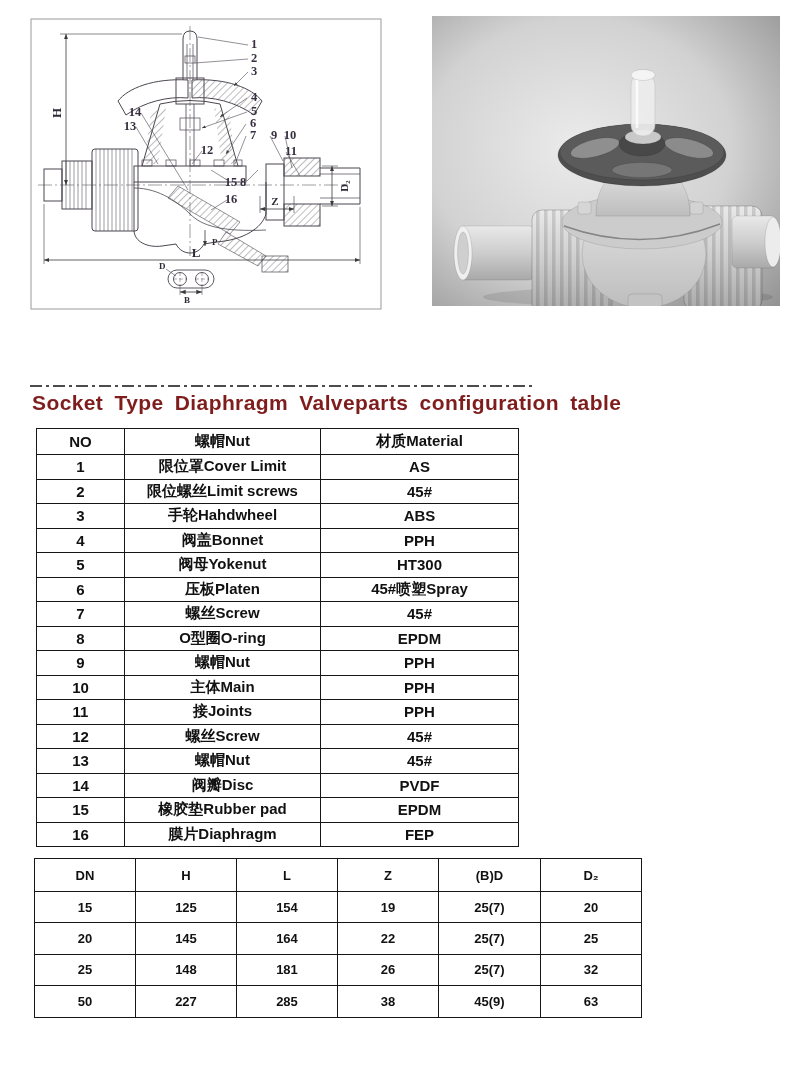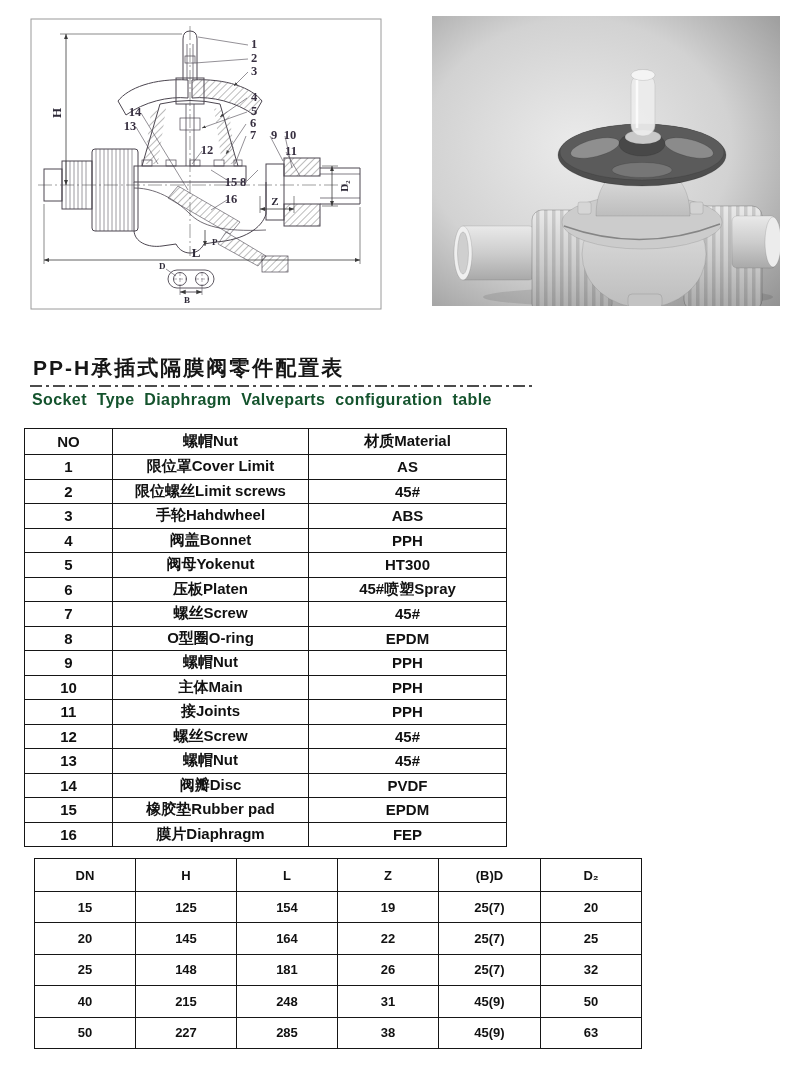--- a/index.html
+++ b/index.html
@@ -19,30 +19,30 @@
   
   .title-zh{
     position:absolute;left:33px;top:354px;font-size:21px;font-weight:bold;
     letter-spacing:2px;color:#161616;white-space:nowrap;
   }
   .title-divider{
     position:absolute;left:30px;top:385px;width:506px;height:2px;
     background-image:repeating-linear-gradient(90deg,#4c4c4c 0 12px,transparent 12px 16px,#4c4c4c 16px 19px,transparent 19px 23px);
   }
   .title-en{
-    position:absolute;left:32px;top:391px;font-size:16px;font-weight:bold;
-    letter-spacing:0.4px;word-spacing:5px;color:#14532d;white-space:nowrap;
+    position:absolute;left:32px;top:391px;font-size:21px;font-weight:bold;
+    letter-spacing:0.4px;word-spacing:5px;color:#7f1d1d;white-space:nowrap;
   }
   
   table{border-collapse:collapse;table-layout:fixed;}
   th,td{
     border:1.5px solid #161616;text-align:center;vertical-align:middle;
     font-weight:bold;padding:0;overflow:hidden;white-space:nowrap;
   }
-  .parts-table{position:absolute;left:24px;top:428px;width:482px;}
+  .parts-table{position:absolute;left:36px;top:428px;width:482px;}
   .parts-table th,.parts-table td{font-size:15px;}
   .parts-table thead tr{height:26px;}
   .parts-table tbody tr{height:24.5px;}
   .dims-table{position:absolute;left:34px;top:858px;width:607px;}
   .dims-table th,.dims-table td{font-size:13px;}
   .dims-table thead tr{height:33px;}
   .dims-table tbody tr{height:31.4px;}
 </style>
 </head>
 <body>
@@ -253,21 +253,20 @@
         <g>
           <ellipse cx="211" cy="121" rx="18" ry="7" fill="#c9c9c9"></ellipse>
           <rect x="199" y="58" width="24" height="62" rx="11" fill="#ededed" opacity="0.93" stroke="#bfbfbf"></rect>
           <ellipse cx="211" cy="59" rx="12" ry="5.5" fill="#f4f4f4"></ellipse>
           <line x1="205" y1="64" x2="205" y2="112" stroke="#ffffff" stroke-width="2.5" opacity="0.8"></line>
         </g>
       </g>
     </svg>
   </div>
 
-  <div class="title-zh">PP-H承插式隔膜阀零件配置表</div>
   <div class="title-divider"></div>
   <div class="title-en">Socket Type Diaphragm Valveparts configuration table</div>
 
   <table class="parts-table">
     <colgroup>
         <col style="width:88px">
         <col style="width:196px">
         <col style="width:198px">
       </colgroup>
     <thead>
@@ -399,28 +398,20 @@
         </tr>
         <tr>
           <td>25</td>
           <td>148</td>
           <td>181</td>
           <td>26</td>
           <td>25(7)</td>
           <td>32</td>
         </tr>
         <tr>
-          <td>40</td>
-          <td>215</td>
-          <td>248</td>
-          <td>31</td>
-          <td>45(9)</td>
-          <td>50</td>
-        </tr>
-        <tr>
           <td>50</td>
           <td>227</td>
           <td>285</td>
           <td>38</td>
           <td>45(9)</td>
           <td>63</td>
         </tr>
       </tbody>
   </table>
 

